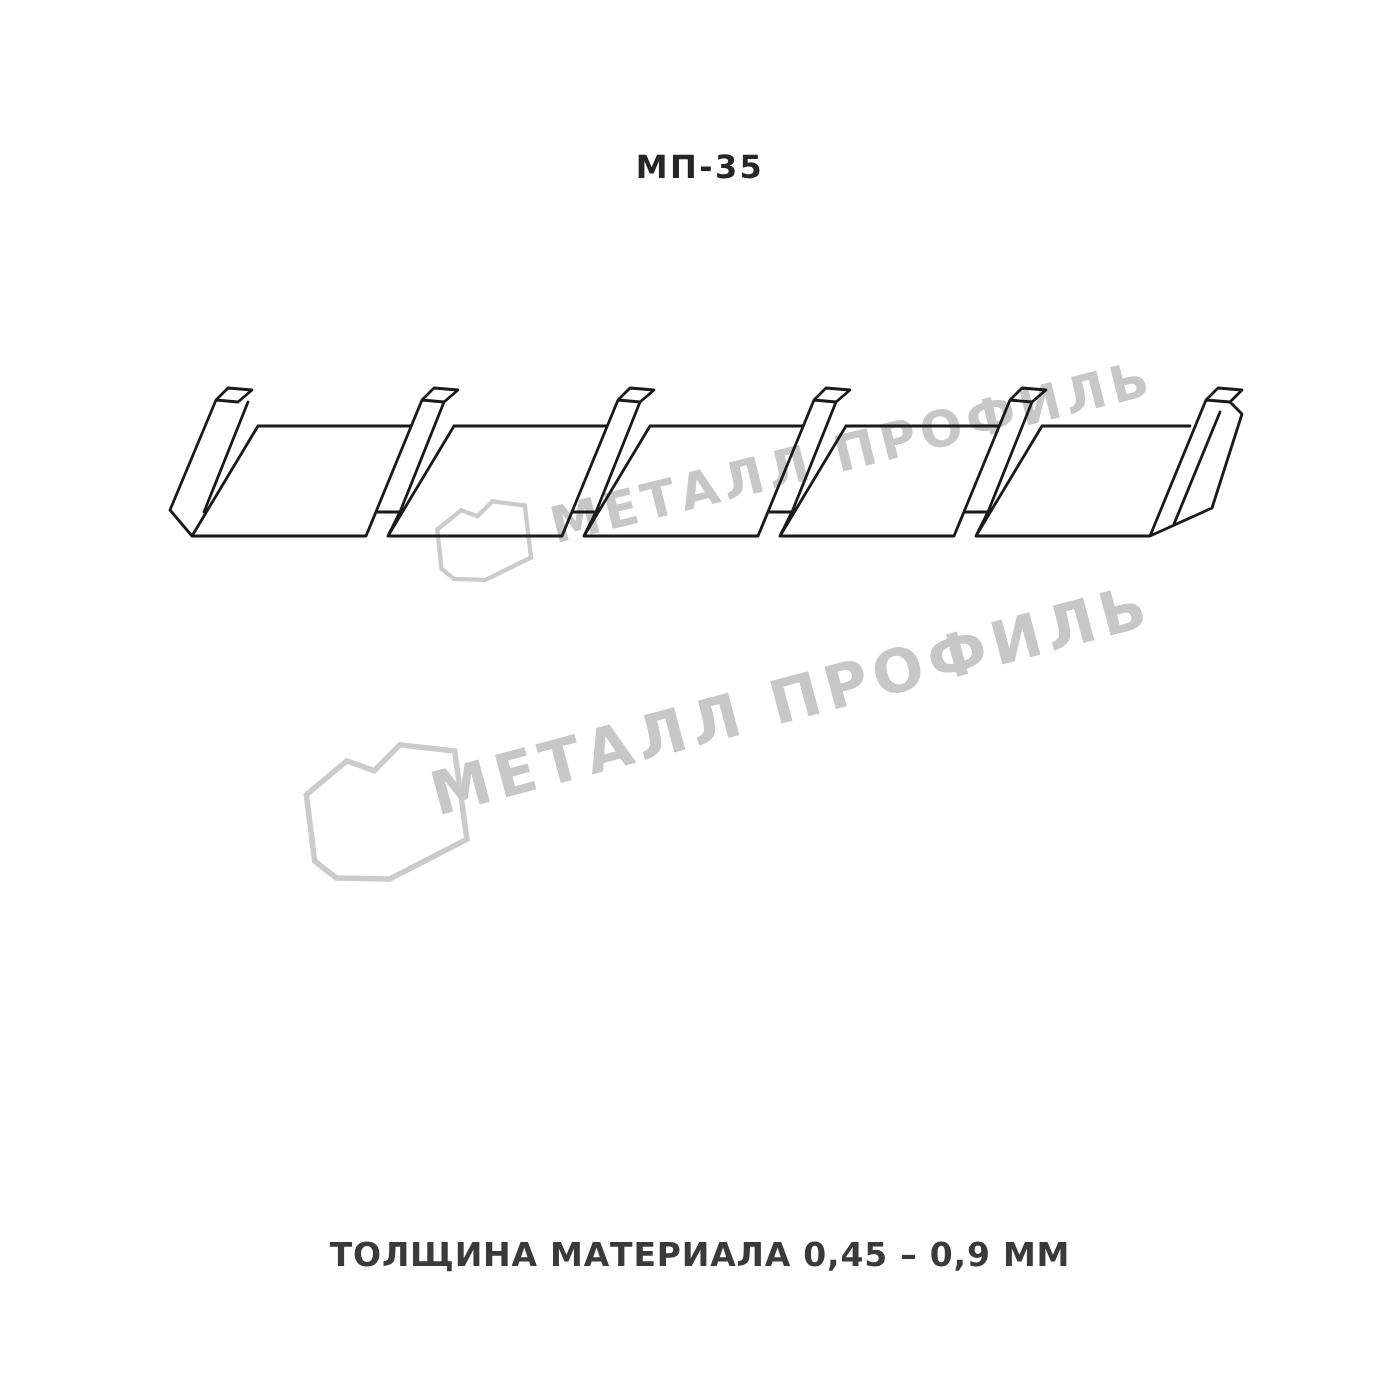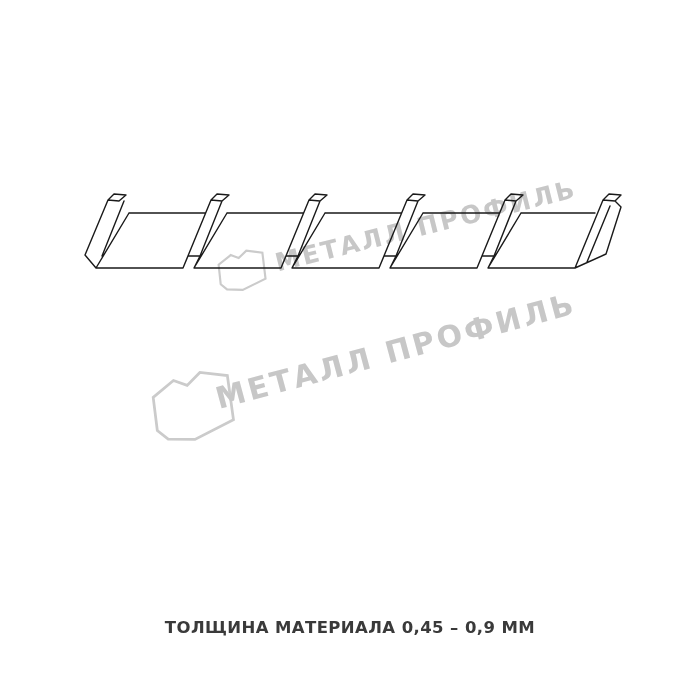--- a/index.html
+++ b/index.html
@@ -48,20 +48,21 @@
 </div>
 
 <div class="wm wm-lower">
   <svg class="logo" width="92" height="72" viewBox="0 0 100 72">
     <polygon points="3,50 8,14 34,2 47,11 64,1 92,12 86,60 40,70 12,62" fill="none" stroke="#cbcbcb" stroke-width="3"></polygon>
   </svg>
   <span class="wm-text">МЕТАЛЛ ПРОФИЛЬ</span>
 </div>
 
 <div class="header">
+  <div class="subtitle">МП-35</div>
 </div>
 
 <svg id="sheet3d" width="575" height="135" viewBox="60 180 575 135">
   <g id="ribs" fill="none" stroke="#1a1a1a" stroke-width="1.4" stroke-linejoin="round" stroke-linecap="round">
       <path d="M85,255 L96,268 M85,255 L108,200 M102,256 L124,201 M96,268 L129,213 M108,200 L114,194 L126,195 L119,201 Z M96,268 H183 M129,213 H205 M183,268 L188,256 L200,256 L194,268 M183,268 L211,200 M200,256 L222,201 M194,268 L227,213 M211,200 L217,194 L229,195 L222,201 Z M194,268 H281 M227,213 H303 M281,268 L286,256 L298,256 L292,268 M281,268 L309,200 M298,256 L320,201 M292,268 L325,213 M309,200 L315,194 L327,195 L320,201 Z M292,268 H379 M325,213 H401 M379,268 L384,256 L396,256 L390,268 M379,268 L407,200 M396,256 L418,201 M390,268 L423,213 M407,200 L413,194 L425,195 L418,201 Z M390,268 H477 M423,213 H499 M477,268 L482,256 L494,256 L488,268 M477,268 L505,200 M494,256 L516,201 M488,268 L521,213 M505,200 L511,194 L523,195 L516,201 Z M488,268 H575 M521,213 H595 M575,268 L603,200 M587,262 L610,206 M575,268 L606,254 M606,254 L621,207 M603,200 L609,194 L621,195 L615,201 Z M615,201 L621,207"></path>
     </g>
 </svg>
 
 <svg id="xsection" width="700" height="135" viewBox="0 378 700 135">
   <defs>

